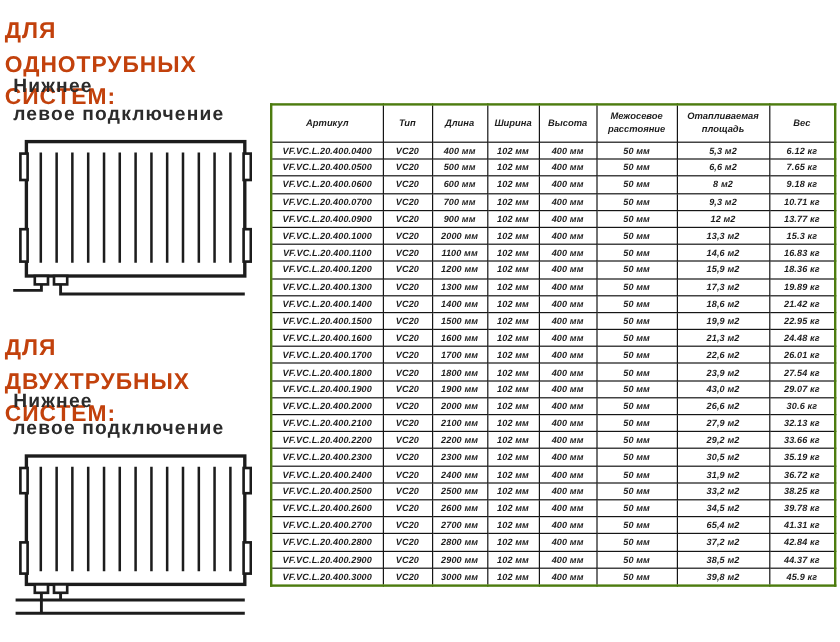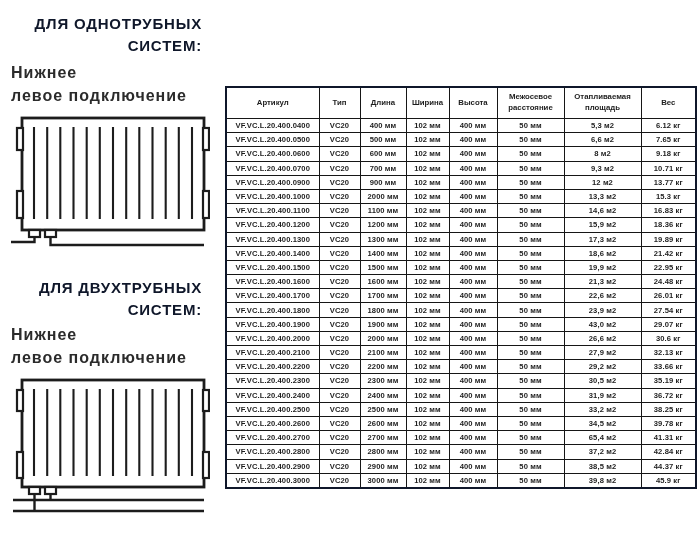--- a/index.html
+++ b/index.html
@@ -8,22 +8,22 @@
     background:#ffffff;
     font-family:"Liberation Sans", sans-serif;
     position:relative; overflow:hidden;
     -webkit-font-smoothing:antialiased;
   }
   .page { position:absolute; inset:0; background:#fff; }
 
   
   .section-heading {
     position:absolute; left:4px; width:198px;
-    text-align:right; font-weight:700; font-size:15px;
-    letter-spacing:0.8px; line-height:1.45; color:#0f172a;
+    text-align:left; font-weight:700; font-size:19px;
+    letter-spacing:0.8px; line-height:1.45; color:#c2410c;
     margin:0;
   }
   .heading-1 { top:13px; }
   .heading-2 { top:277px; }
 
   .section-subtitle {
     position:absolute; left:11px; width:205px;
     font-weight:700; font-size:16px; letter-spacing:1px;
     line-height:1.42; color:#2b2b2b; margin:0;
   }
@@ -34,21 +34,22 @@
   .diagram-1 { top:114px; }
   .diagram-2 { top:372px; }
   .diagram svg { display:block; }
   .diagram .ln { stroke:#1c1c1c; fill:none; }
   .diagram .boxed { stroke:#1c1c1c; fill:#ffffff; }
 
   
   .table-wrap { position:absolute; left:225px; top:86px; width:470px; }
   table.spec {
     width:470px; border-collapse:collapse; table-layout:fixed;
-    border:2px solid #0f172a;
+    border:2px solid #4d7c0f;
+    font-style:italic;
   }
   table.spec th, table.spec td {
     border:1.5px solid #161616;
     text-align:center; vertical-align:middle;
     font-weight:700; color:#1d1d1d;
     padding:0; overflow:hidden;
   }
   table.spec th {
     font-size:7.8px; line-height:1.35; height:28px;
     white-space:normal; padding:1px 3px;

